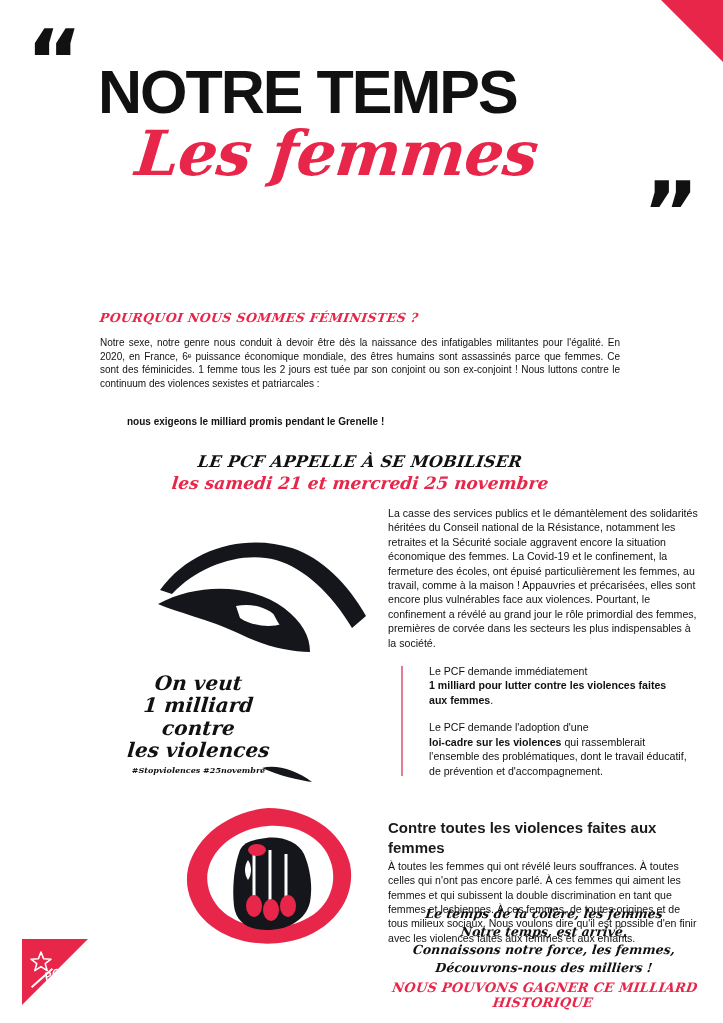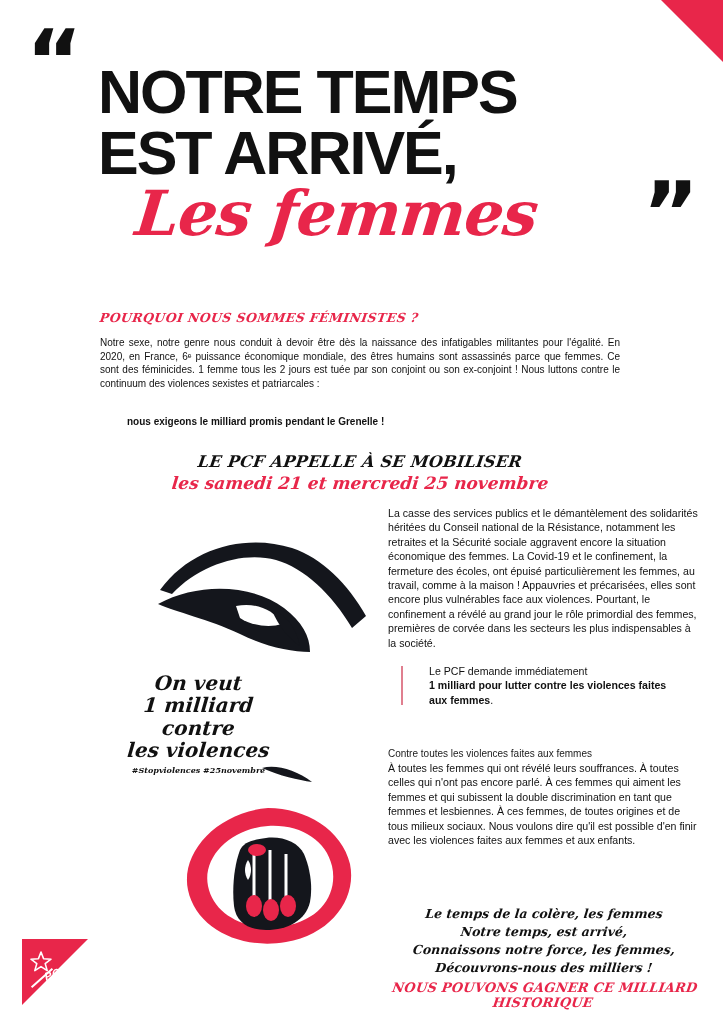--- a/index.html
+++ b/index.html
@@ -267,22 +267,22 @@
   .demands p {
     margin: 13px;
     font-size: 10.6px;
     line-height: 1.36;
   }
 
   .against {
     margin-top: 16px;
   }
   .against .heading {
-    font-weight: normal;
-    font-size: 10px;
+    font-weight: bold;
+    font-size: 15px;
     line-height: 1.36;
     display: block;
     margin-top: 40px;
   }
 
   
   .closing {
     position: absolute;
     left: 388px;
     top: 905px;
@@ -314,21 +314,20 @@
 
 <div id="poster">
 
   <div class="corner-tr"></div>
 
   <div class="quote-open">“</div>
   <div class="quote-close">”</div>
 
   <div class="headline">
     <div class="line line1">NOTRE TEMPS</div>
-    <div class="line line2">EST ARRIVÉ,</div>
     <div><span class="script">Les femmes</span></div>
   </div>
 
   <div class="intro">
     <div><span class="kicker">POURQUOI NOUS SOMMES FÉMINISTES ?</span></div>
     <p>Notre sexe, notre genre nous conduit à devoir être dès la naissance des infatigables militantes pour l'égalité. En 2020, en France, 6ᵉ puissance économique mondiale, des êtres humains sont assassinés parce que femmes. Ce sont des féminicides. 1 femme tous les 2 jours est tuée par son conjoint ou son ex-conjoint ! Nous luttons contre le continuum des violences sexistes et patriarcales :</p>
     <p class="last"><br><b>nous exigeons le milliard promis pendant le Grenelle !</b></p>
   </div>
 
   <div class="mobilise">
@@ -372,20 +371,21 @@
       <ellipse cx="75" cy="44" rx="9" ry="6" fill="#e8264a"></ellipse>
     </svg>
   </div>
 
   <div class="col-right">
     <p>La casse des services publics et le démantèlement des solidarités héritées du Conseil national de la Résistance, notamment les retraites et la Sécurité sociale aggravent encore la situation économique des femmes. La Covid-19 et le confinement, la fermeture des écoles, ont épuisé particulièrement les femmes, au travail, comme à la maison ! Appauvries et précarisées, elles sont encore plus vulnérables face aux violences. Pourtant, le confinement a révélé au grand jour le rôle primordial des femmes, premières de corvée dans les secteurs les plus indispensables à la société.</p>
 
     <div class="demands">
       <div class="bar"></div>
       <p><span>Le PCF demande immédiatement</span><br><b>1 milliard pour lutter contre les violences faites aux femmes</b><span>.</span></p>
+      <p><span>Le PCF demande l'adoption d'une</span><br><b>loi-cadre sur les violences</b><span> qui rassemblerait l'ensemble des problématiques, dont le travail éducatif, de prévention et d'accompagnement.</span></p>
     </div>
 
     <div class="against">
       <span class="heading">Contre toutes les violences faites aux femmes</span>
       <p>À toutes les femmes qui ont révélé leurs souffrances. À toutes celles qui n'ont pas encore parlé. À ces femmes qui aiment les femmes et qui subissent la double discrimination en tant que femmes et lesbiennes. À ces femmes, de toutes origines et de tous milieux sociaux. Nous voulons dire qu'il est possible d'en finir avec les violences faites aux femmes et aux enfants.</p>
     </div>
   </div>
 
   <div class="closing">
     <div class="c-line">Le temps de la colère, les femmes</div>

